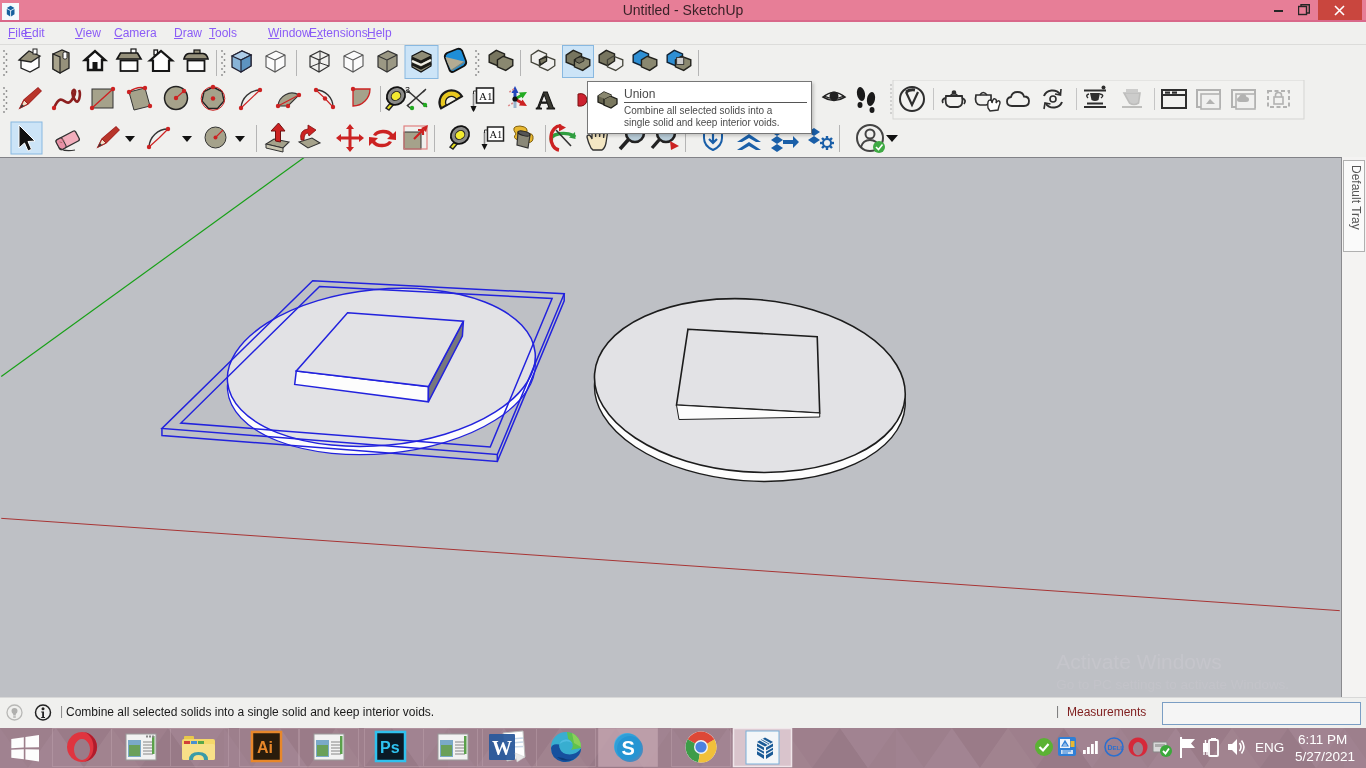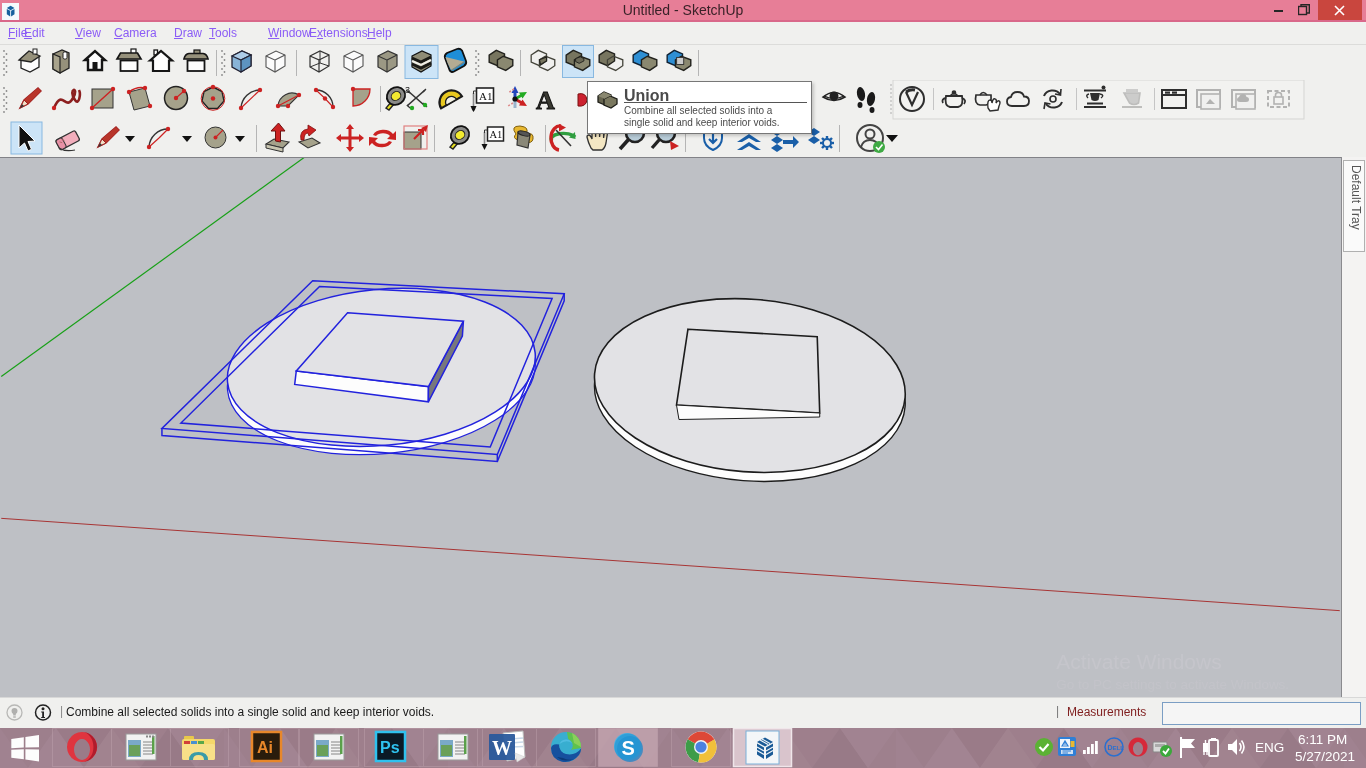--- a/index.html
+++ b/index.html
@@ -24,21 +24,21 @@
 #tb3 { left:0; top:120px; width:1366px; height:37px; background:#f0f0ee; }
 
 
 #canvas { left:0; top:157px; width:1341px; height:540px; background:#bec0c5; border-top:1px solid #828287; }
 #tray { left:1341px; top:157px; width:25px; height:540px; background:#f4f3f2; border-left:1px solid #8a8a8e; }
 #traytab { left:1343px; top:160px; width:22px; height:92px; background:#fafafa; border:1px solid #b0b0b0; }
 #traytext { left:1345px; top:165px; width:18px; height:86px; color:#555; font-size:12px; writing-mode:vertical-rl; }
 
 
 #tooltip { left:587px; top:81px; width:225px; height:53px; background:#fff; border:1px solid #777; box-shadow:2px 2px 3px rgba(0,0,0,0.18); z-index:50; }
-#tooltip .tt-title { position:absolute; left:36px; top:5px; font-size:16px; font-weight:bold; color:#4a4a4a; }
+#tooltip .tt-title { position:absolute; left:36px; top:5px; font-size:12px; font-weight:normal; color:#4a4a4a; }
 #tooltip .tt-sep { position:absolute; left:36px; top:20px; width:183px; height:1px; background:#555; }
 #tooltip .tt-body { position:absolute; left:36px; top:23px; font-size:10px; color:#4a4a4a; line-height:12px; }
 
 
 #statusbar { left:0; top:697px; width:1366px; height:31px; background:#f0f0ee; border-top:1px solid #d8d8d8; }
 #meas-label { left:1067px; top:8px; font-size:12px; color:#1a1a1a; }
 #meas-box { left:1162px; top:702px; width:199px; height:23px; background:#f5f5f5; border:1px solid #7b9ec4; }
 
 
 #taskbar { left:0; top:728px; width:1366px; height:40px; }

